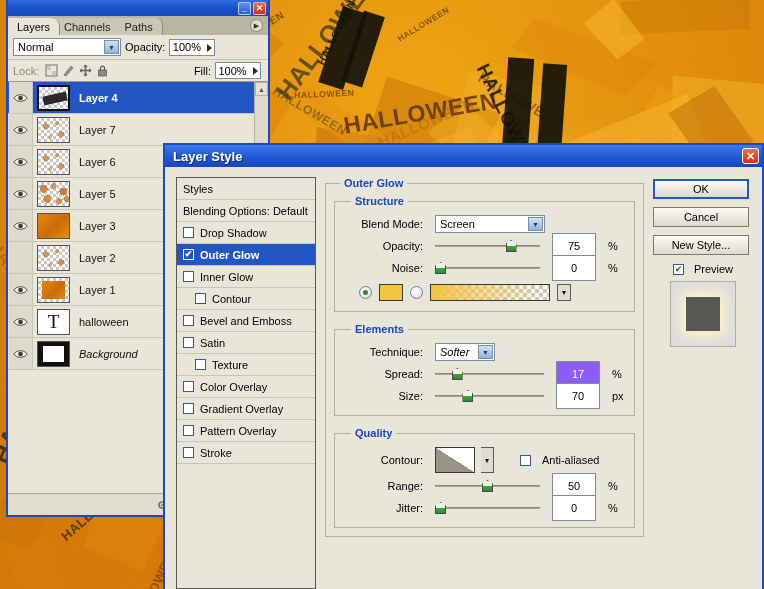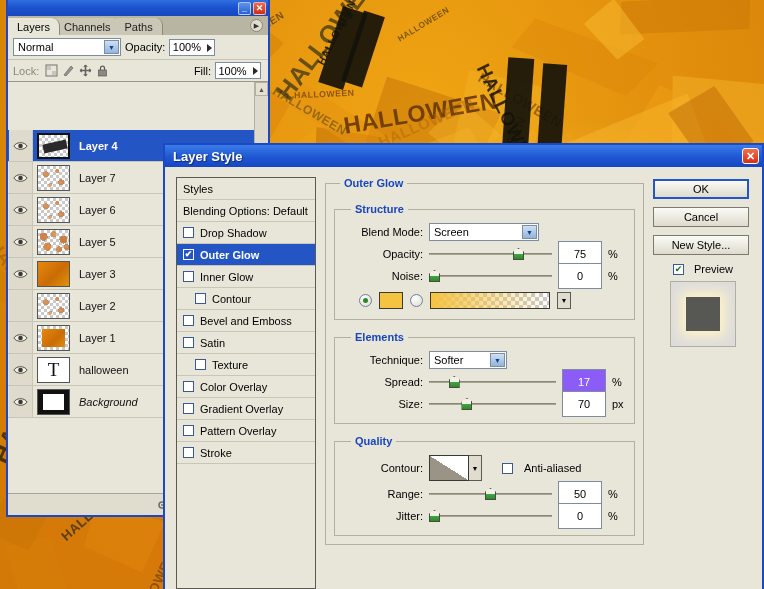--- a/index.html
+++ b/index.html
@@ -127,21 +127,21 @@
     border-bottom: 4px solid transparent;
   }
   .lock-label { color: #8b8878; font-size: 11px; margin-right: 2px; }
   .lock-ico { width: 13px; height: 13px; opacity: .72; }
 
   #layer-list {
     flex: 1; position: relative;
     background: #e8e6d9; overflow: hidden;
     display: flex;
   }
-  #layer-rows { flex: 1; margin-top: 48px; }
+  #layer-rows { flex: 1; }
   .layer-row {
     height: 32px; display: flex; align-items: center;
     border-bottom: 1px solid #c9c6b7;
     padding-left: 1px;
   }
   .layer-row.selected { background: #2455c4; }
   .eye-cell {
     width: 24px; height: 31px;
     display: flex; align-items: center; justify-content: center;
     border-right: 1px solid #c9c6b7;
@@ -255,24 +255,24 @@
   }
   fieldset {
     border: 1px solid #b3b0a1;
     margin: 0; padding: 0;
   }
   legend {
     color: #1a45c0; font-weight: bold; font-size: 11px;
     padding: 0 4px; margin-left: 6px;
   }
   #og-outer { padding: 4px 8px 8px 8px; }
-  #og-outer > fieldset { padding: 6px 10px 10px 10px; margin-top: 10px; }
+  #og-outer > fieldset { padding: 6px 10px 10px 10px; margin-top: 2px; }
   .ctl-row {
     display: flex; align-items: center;
-    height: 22px; gap: 6px;
+    height: 22px; gap: 12px;
   }
   .ctl-label {
     width: 78px; text-align: right; font-size: 11px; color: #000;
   }
   .slider {
     position: relative; height: 14px; flex: 1;
     display: flex; align-items: center;
   }
   .slider .track {
     position: absolute; left: 0; right: 0; top: 6px;
@@ -819,21 +819,21 @@
             </span>
             <span class="grad-arrow">▼</span>
           </div>
         </fieldset>
 
         <fieldset style="margin-top:11px;padding:6px 6px 8px 10px;">
           <legend>Elements</legend>
 
           <div class="ctl-row">
             <span class="ctl-label">Technique:</span>
-            <div class="ps-select" style="width:78px;">
+            <div class="ps-select" style="width:60px;font-style:italic;">
               <span>Softer</span>
               <span class="arrow">▼</span>
             </div>
           </div>
 
           <div class="ctl-row">
             <span class="ctl-label">Spread:</span>
             <div class="slider">
               <div class="track"></div>
               <div class="knob" style="left: calc(17% - 1.87px);"></div>

